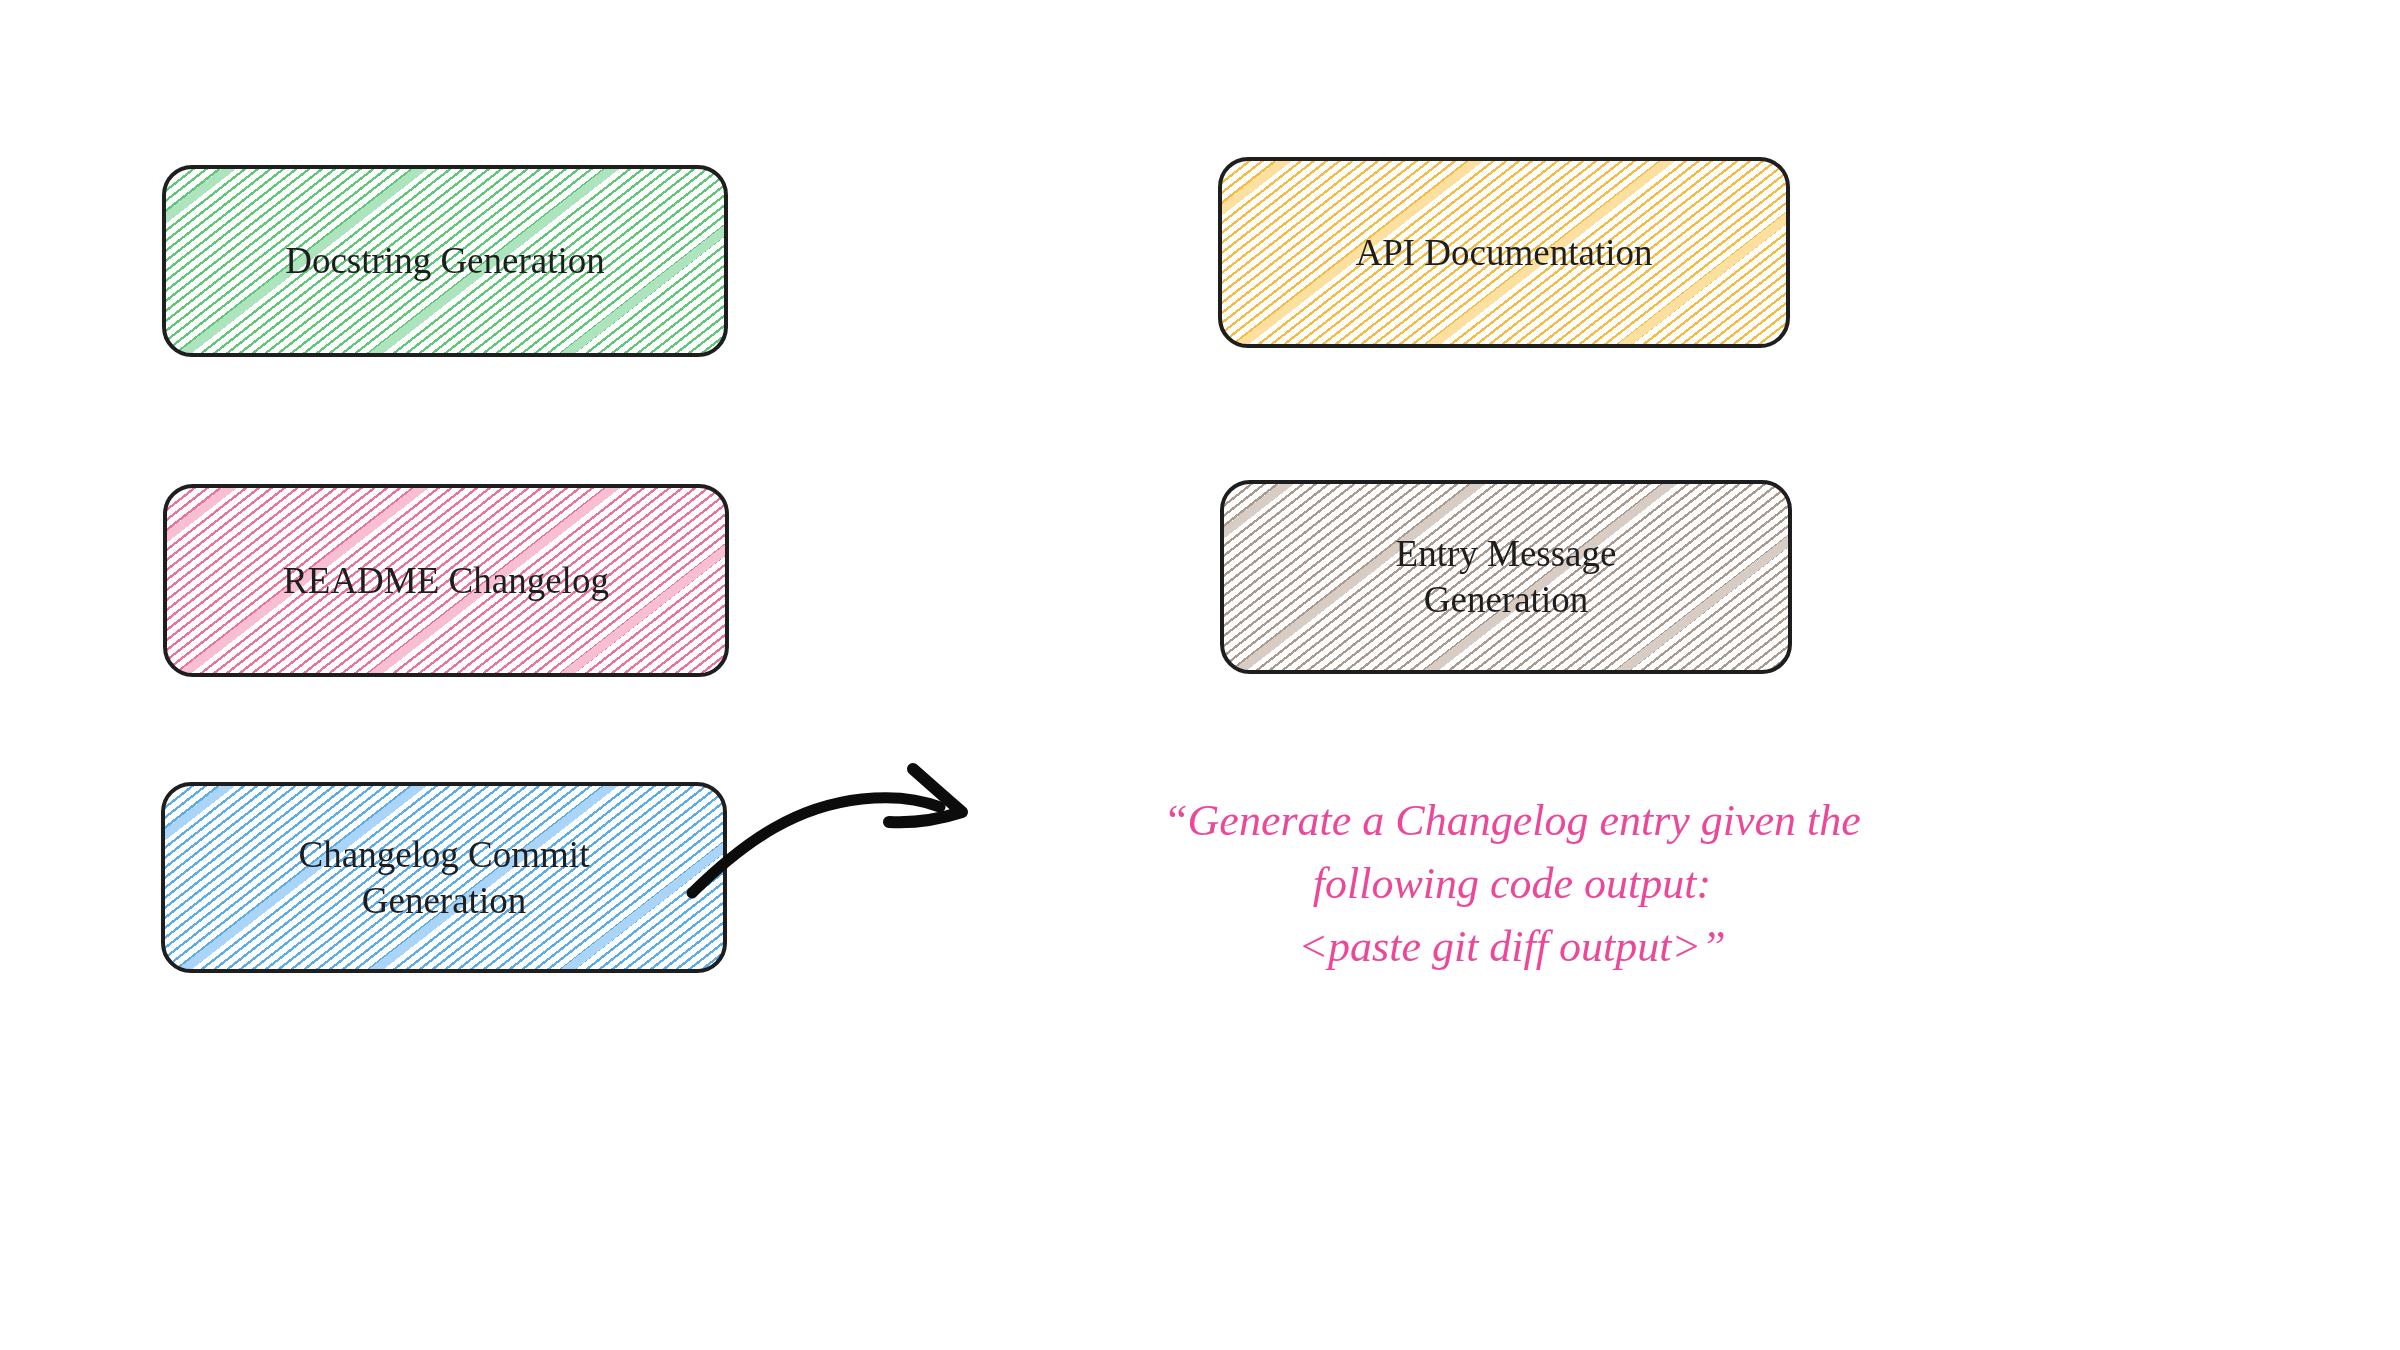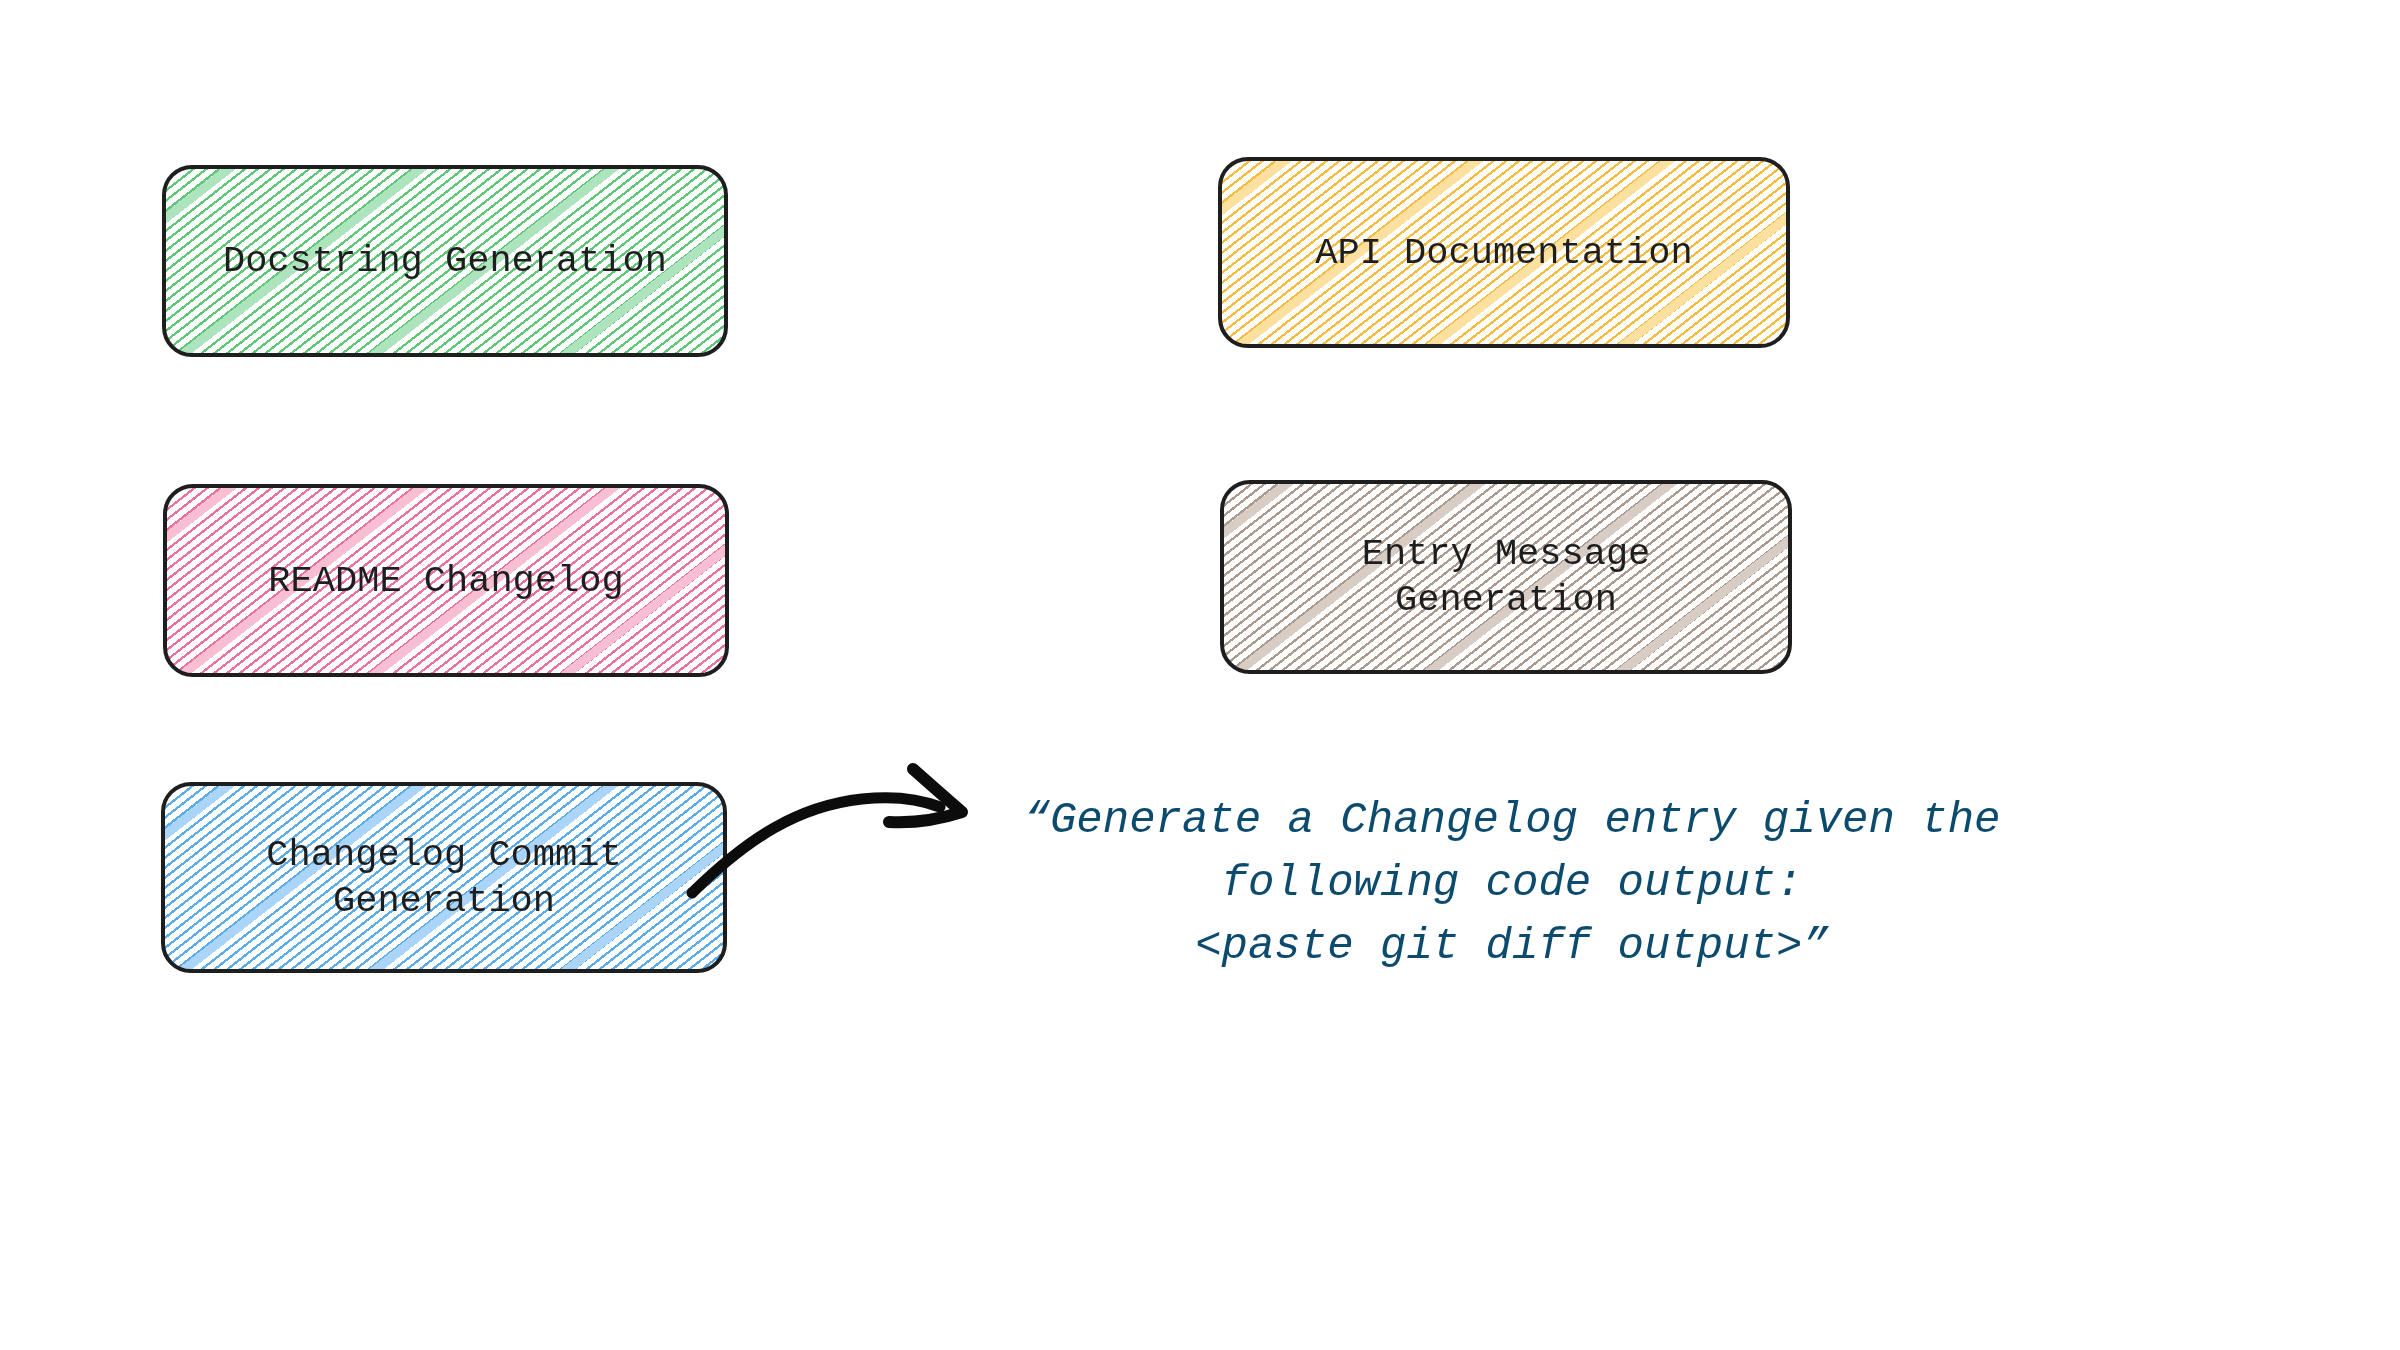--- a/index.html
+++ b/index.html
@@ -1,21 +1,21 @@
 <!DOCTYPE html>
 <html><head>
 <meta charset="utf-8">
 <style>
   html,body{margin:0;padding:0;background:#fff;}
   .stage{
     position:relative;
     width:2400px;height:1161px;
     background:#ffffff;
     overflow:hidden;
-    font-family:Liberation Mono, monospace;
+    font-family:Liberation Serif, serif;
   }
   
   .box{
     position:absolute;
     box-sizing:border-box;
     border:4.5px solid var(--border,#1e1e1e);
     border-radius:30px;
     background-color:#ffffff;
     background-image:
       repeating-linear-gradient(142deg, transparent 0 34px, var(--hl,#ddd) 34px 43px, transparent 43px 118px),
@@ -94,19 +94,19 @@
       <span>Changelog Commit</span>
       <span>Generation</span>
     </div>
   </div>
 
   <svg class="arrow-layer" viewBox="0 0 2400 1350">
     <path class="arrow-stroke" d="M 692 893 C 748 838, 798 806, 862 799 C 898 795, 922 800, 940 807" fill="none" stroke="#0c0c0c" stroke-width="11" stroke-linecap="round"></path>
     <path class="arrow-stroke" d="M 913 769 Q 948 800 962 812 Q 925 824 889 822" fill="none" stroke="#0c0c0c" stroke-width="12" stroke-linecap="round" stroke-linejoin="round"></path>
   </svg>
 
-  <div class="annotation" style="color: #0c4a6e;">
+  <div class="annotation" style="color: #ec4899;">
     <div>“Generate a Changelog entry given the</div>
     <div>following code output:</div>
     <div>&lt;paste git diff output&gt;”</div>
   </div>
 
 </div>
 
 </body></html>

